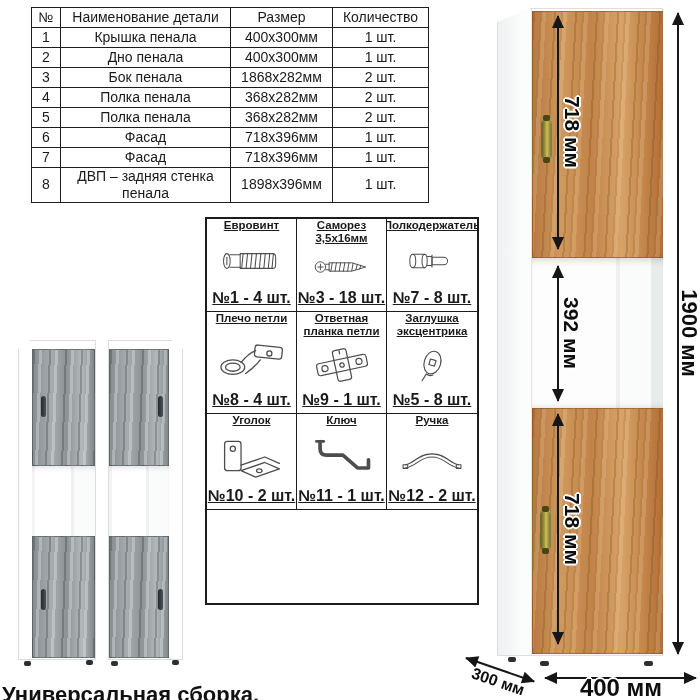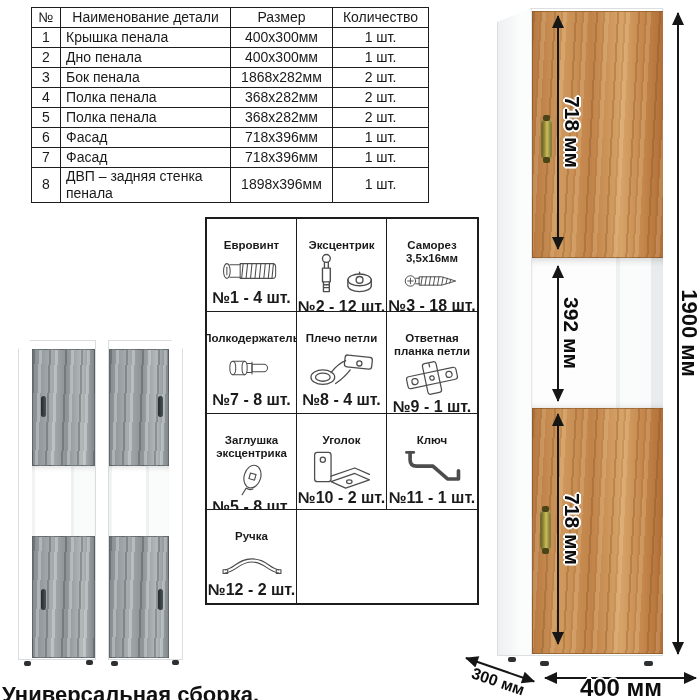--- a/index.html
+++ b/index.html
@@ -7,29 +7,29 @@
   .canvas {
     position:relative; width:700px; height:700px; background:#ffffff;
     font-family:"Liberation Sans","DejaVu Sans",sans-serif; color:#1a1a1a; overflow:hidden;
   }
 
   
   table.parts { position:absolute; left:31px; top:7px; width:397px; border-collapse:collapse; table-layout:fixed; font-size:14px; }
   table.parts th, table.parts td { border:1.6px solid #1d1d1d; padding:0 5px; height:20px; line-height:1.2; vertical-align:middle; font-weight:normal; }
   table.parts th { text-align:center; }
   td.c-num, td.c-size, td.c-qty { text-align:center; }
-  td.c-name { text-align:left; }
+  td.c-name { text-align:center; }
 
   
   .hw { position:absolute; left:205px; top:217px; width:274px; height:388px;
         display:grid; grid-template-columns:1fr 1fr 1fr; grid-template-rows:93px 102px 96px 1fr;
         border:2.5px solid #1c1c1c; background:#fff; }
   .hw-cell { border-right:1.6px solid #1c1c1c; border-bottom:1.6px solid #1c1c1c;
              display:flex; flex-direction:column; align-items:center; justify-content:space-between;
-             padding:20px 2px 4px; overflow:hidden; }
+             padding:0 2px 4px; overflow:hidden;text-decoration:underline; }
   .hw-cell:nth-child(3n) { border-right:none; }
   .hw-cell:nth-child(n+10) { border-bottom:none; }
   .hw-title { font-weight:bold; font-size:11.5px; line-height:1.15; text-align:center; }
   .hw-count { font-weight:bold; font-size:16px; white-space:nowrap; }
   .hw-icon { flex:1; display:flex; align-items:center; justify-content:center; width:100%; }
   .hw-icon svg { stroke:#4d4d4d; fill:none; stroke-width:1.4; stroke-linecap:round; stroke-linejoin:round; }
 
   
   .wood-oak {
     background:
@@ -181,35 +181,20 @@
             <ellipse cx="8" cy="23" rx="4.5" ry="10"></ellipse>
             <line x1="8" y1="18" x2="8" y2="28"></line>
             <path d="M12 14.5 H26 M12 31.5 H26"></path>
             <path d="M26 13 H70 Q74 13 74 18 V28 Q74 33 70 33 H26 Z"></path>
             <path d="M30 13 l-2 20 M36 13 l-2 20 M42 13 l-2 20 M48 13 l-2 20 M54 13 l-2 20 M60 13 l-2 20 M66 13 l-2 20 M71 13 l-2 20"></path>
           </svg>
       </div>
       <div class="hw-count">№1 - 4 шт.</div>
     </div>
 
-    <div class="hw-cell">
-      <div class="hw-title">Эксцентрик</div>
-      <div class="hw-icon">
-        <svg width="82" height="46" viewBox="0 0 84 46">
-            <circle cx="26" cy="6" r="4"></circle>
-            <path d="M24 10 V16 M28 10 V16 M22 16 H30 V30 H22 Z"></path>
-            <path d="M23 30 L23 40 M29 30 L29 40 M23 33 H29 M23 36 H29 M23 40 H29"></path>
-            <ellipse cx="60" cy="28" rx="12" ry="6"></ellipse>
-            <path d="M48 28 v6 a12 6 0 0 0 24 0 v-6"></path>
-            <circle cx="60" cy="28" r="3.5"></circle>
-            <path d="M60 22 v-2"></path>
-          </svg>
-      </div>
-      <div class="hw-count">№2 - 12 шт.</div>
-    </div>
 
     <div class="hw-cell">
       <div class="hw-title">Саморез 3,5х16мм</div>
       <div class="hw-icon">
         <svg width="82" height="32" viewBox="0 0 84 46">
             <circle cx="11" cy="23" r="7.5"></circle>
             <path d="M7 23 h8 M11 19 v8"></path>
             <path d="M18.5 19 H24 M18.5 27 H24"></path>
             <path d="M24 17 H56 L76 23 L56 29 H24 Z"></path>
             <path d="M28 17 l-2 12 M34 17 l-2 12 M40 17 l-2 12 M46 17 l-2 12 M52 17 l-2 12 M58 17.5 l-2 11 M64 19 l-2 8 M69 20.5 l-1.5 5.5"></path>

